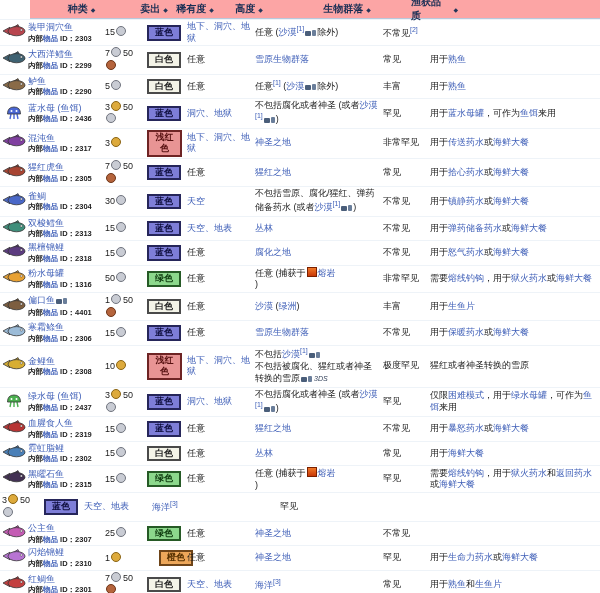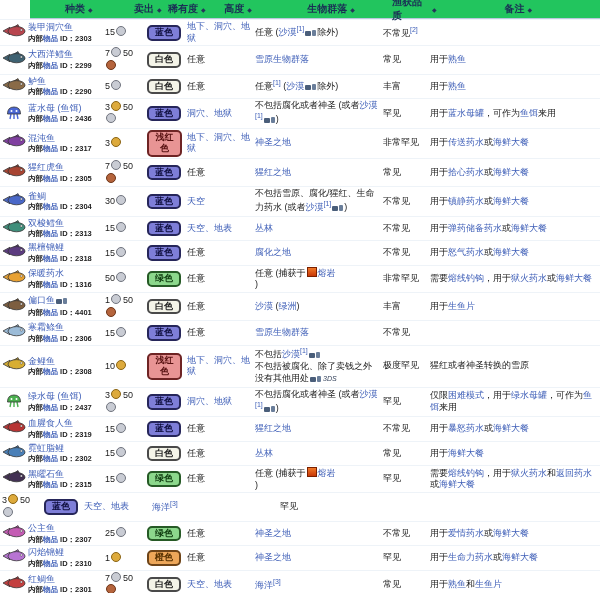--- a/index.html
+++ b/index.html
@@ -1,34 +1,34 @@
 <!DOCTYPE html>
 <html><head>
 <meta charset="utf-8">
 <style>
   html,body{margin:0;padding:0;background:#fff;font-family:"Liberation Sans","DejaVu Sans",sans-serif;}
   #page{width:600px;overflow:hidden;}
-  .hrow{display:flex;align-items:center;background:#22c55e;border-bottom:1px solid #b8c8dc;height:18px;
+  .hrow{display:flex;align-items:center;background:#fca5a5;border-bottom:1px solid #b8c8dc;height:18px;
         font-weight:bold;font-size:10px;color:#1a2f55;margin-left:30px;}
   .hcell{display:flex;align-items:center;justify-content:center;box-sizing:border-box;cursor:pointer;}
   .sort{font-size:6px;color:#24365a;margin-left:3px;}
   .row{display:flex;align-items:center;min-height:20px;border-top:1px solid #eef3f8;
        font-size:9px;color:#1c1c1c;line-height:1.3;}
   .cell{box-sizing:border-box;padding:1px 3px 1px 2px;}
   .c0{width:103px;}.c1{width:42px;}.c2{width:40px;}.c3{width:68px;}
   .c4{width:128px;}.c5{width:47px;}.c6{width:172px;}
   .spec{display:flex;align-items:center;}
   .ficon{width:26px;flex:0 0 26px;}
   .fname{font-size:9px;}
   .idl{font-size:7.5px;font-weight:bold;color:#222;white-space:nowrap;}
   .lnk{color:#4060b8;text-decoration:none;cursor:pointer;}
   .sup{font-size:7px;vertical-align:super;line-height:1;}
   .sm{font-size:7px;color:#33415a;font-style:italic;margin-left:1px;}
   .coin{display:inline-block;width:8px;height:8px;border-radius:50%;vertical-align:-1px;margin:0 2px 0 1px;}
-  .badge{display:inline-block;min-width:24px;text-align:center;padding:0 3px;border-radius:5px;
+  .badge{display:inline-block;min-width:24px;text-align:center;padding:0 3px;border-radius:0;
          border:2px solid;font-weight:bold;font-size:9px;line-height:1.3;}
   .plat-wrap{display:inline-block;margin:0 1px;vertical-align:-1px;}
   .plat{display:inline-block;border-radius:1px;}
   .p1{width:6px;height:5px;background:#4a5e7a;margin-right:1px;}
   .p2{width:4px;height:6px;background:#6a7e9a;}
   .lava{display:inline-block;width:8px;height:8px;background:linear-gradient(#f07828,#c83808);
         border:1px solid #7a2000;vertical-align:-1px;margin:0 1px;}
   .q{color:#222;}
 </style>
 </head>
@@ -53,24 +53,20 @@
         <span class="sort">◆</span>
       </div>
       <div class="hcell c4">
         <span>生物群落</span>
         <span class="sort">◆</span>
       </div>
       <div class="hcell c5">
         <span>渔获品质</span>
         <span class="sort">◆</span>
       </div>
-      <div class="hcell c6">
-        <span>备注</span>
-        <span class="sort">◆</span>
-      </div>
     </div>
   <div id="tbody">
       <div class="row">
         <div class="cell c0 spec">
           <span class="ficon"><svg width="24" height="16" viewBox="0 0 24 16">
               <polygon points="1,8 8,4.2 8,11.8" fill="#b8454e" stroke="#333" stroke-width="0.8"></polygon>
               <polygon points="11,4.6 16,1.6 17.3,4.8" fill="#b8454e" stroke="#333" stroke-width="0.8"></polygon>
               <ellipse cx="14.5" cy="8.2" rx="8.5" ry="4.6" fill="#b8454e" stroke="#333" stroke-width="0.8"></ellipse>
               <circle cx="19.3" cy="7" r="1.1" fill="#fff" stroke="#222" stroke-width="0.4"></circle>
             </svg></span>
@@ -194,21 +190,21 @@
               <circle cx="19.3" cy="7" r="1.1" fill="#fff" stroke="#222" stroke-width="0.4"></circle>
             </svg></span>
           <div>
             <div><span class="lnk fname">雀鲷</span></div>
             <div class="idl"><span>内部</span><span class="lnk">物品</span><span> ID：</span><span>2304</span></div>
           </div>
         </div>
         <div class="cell c1"><span>30</span><span class="coin" style="background: rgb(201, 204, 212); border: 1px solid rgb(112, 116, 126);"></span></div>
         <div class="cell c2"><span class="badge" style="background: rgb(126, 126, 216); color: rgb(14, 14, 62); border-color: rgb(38, 38, 90);">蓝色</span></div>
         <div class="cell c3"><span class="lnk ">天空</span></div>
-        <div class="cell c4"><span>不包括雪原、腐化/猩红、生命力药水 (或者</span><span class="lnk ">沙漠</span><span class="lnk sup ">[1]</span><span class="plat-wrap"><span class="plat p1"></span><span class="plat p2"></span></span><span>)</span></div>
+        <div class="cell c4"><span>不包括雪原、腐化/猩红、弹药储备药水 (或者</span><span class="lnk ">沙漠</span><span class="lnk sup ">[1]</span><span class="plat-wrap"><span class="plat p1"></span><span class="plat p2"></span></span><span>)</span></div>
         <div class="cell c5 q"><span>不常见</span></div>
         <div class="cell c6"><span>用于</span><span class="lnk ">镇静药水</span><span>或</span><span class="lnk ">海鲜大餐</span></div>
       </div>
       <div class="row">
         <div class="cell c0 spec">
           <span class="ficon"><svg width="24" height="16" viewBox="0 0 24 16">
               <polygon points="1,8 8,4.2 8,11.8" fill="#3f8f7b" stroke="#333" stroke-width="0.8"></polygon>
               <polygon points="11,4.6 16,1.6 17.3,4.8" fill="#3f8f7b" stroke="#333" stroke-width="0.8"></polygon>
               <ellipse cx="14.5" cy="8.2" rx="8.5" ry="4.6" fill="#3f8f7b" stroke="#333" stroke-width="0.8"></ellipse>
               <circle cx="19.3" cy="7" r="1.1" fill="#fff" stroke="#222" stroke-width="0.4"></circle>
@@ -247,21 +243,21 @@
       </div>
       <div class="row">
         <div class="cell c0 spec">
           <span class="ficon"><svg width="24" height="16" viewBox="0 0 24 16">
               <polygon points="1,8 8,4.2 8,11.8" fill="#e8a132" stroke="#333" stroke-width="0.8"></polygon>
               <polygon points="11,4.6 16,1.6 17.3,4.8" fill="#e8a132" stroke="#333" stroke-width="0.8"></polygon>
               <ellipse cx="14.5" cy="8.2" rx="8.5" ry="4.6" fill="#e8a132" stroke="#333" stroke-width="0.8"></ellipse>
               <circle cx="19.3" cy="7" r="1.1" fill="#fff" stroke="#222" stroke-width="0.4"></circle>
             </svg></span>
           <div>
-            <div><span class="lnk fname">保暖药水</span></div>
+            <div><span class="lnk fname">粉水母罐</span></div>
             <div class="idl"><span>内部</span><span class="lnk">物品</span><span> ID：</span><span>1316</span></div>
           </div>
         </div>
         <div class="cell c1"><span>50</span><span class="coin" style="background: rgb(201, 204, 212); border: 1px solid rgb(112, 116, 126);"></span></div>
         <div class="cell c2"><span class="badge" style="background: rgb(140, 216, 140); color: rgb(15, 60, 15); border-color: rgb(38, 90, 38);">绿色</span></div>
         <div class="cell c3"><span>任意</span></div>
         <div class="cell c4"><span>任意 (捕获于</span><span class="lava"></span><span class="lnk ">熔岩</span><br><span>)</span></div>
         <div class="cell c5 q"><span>非常罕见</span></div>
         <div class="cell c6"><span>需要</span><span class="lnk ">熔线钓钩</span><span>，用于</span><span class="lnk ">狱火药水</span><span>或</span><span class="lnk ">海鲜大餐</span></div>
       </div>
@@ -296,38 +292,39 @@
           <div>
             <div><span class="lnk fname">寒霜鲦鱼</span></div>
             <div class="idl"><span>内部</span><span class="lnk">物品</span><span> ID：</span><span>2306</span></div>
           </div>
         </div>
         <div class="cell c1"><span>15</span><span class="coin" style="background: rgb(201, 204, 212); border: 1px solid rgb(112, 116, 126);"></span></div>
         <div class="cell c2"><span class="badge" style="background: rgb(126, 126, 216); color: rgb(14, 14, 62); border-color: rgb(38, 38, 90);">蓝色</span></div>
         <div class="cell c3"><span>任意</span></div>
         <div class="cell c4"><span class="lnk ">雪原生物群落</span></div>
         <div class="cell c5 q"><span>不常见</span></div>
+        <div class="cell c6"><span>用于</span><span class="lnk ">保暖药水</span><span>或</span><span class="lnk ">海鲜大餐</span></div>
       </div>
       <div class="row">
         <div class="cell c0 spec">
           <span class="ficon"><svg width="24" height="16" viewBox="0 0 24 16">
               <polygon points="1,8 8,4.2 8,11.8" fill="#d8ae32" stroke="#333" stroke-width="0.8"></polygon>
               <polygon points="11,4.6 16,1.6 17.3,4.8" fill="#d8ae32" stroke="#333" stroke-width="0.8"></polygon>
               <ellipse cx="14.5" cy="8.2" rx="8.5" ry="4.6" fill="#d8ae32" stroke="#333" stroke-width="0.8"></ellipse>
               <circle cx="19.3" cy="7" r="1.1" fill="#fff" stroke="#222" stroke-width="0.4"></circle>
             </svg></span>
           <div>
             <div><span class="lnk fname">金鲤鱼</span></div>
             <div class="idl"><span>内部</span><span class="lnk">物品</span><span> ID：</span><span>2308</span></div>
           </div>
         </div>
         <div class="cell c1"><span>10</span><span class="coin" style="background: rgb(221, 170, 60); border: 1px solid rgb(138, 100, 20);"></span></div>
         <div class="cell c2"><span class="badge" style="background: rgb(232, 148, 148); color: rgb(86, 16, 16); border-color: rgb(110, 36, 36);">浅红色</span></div>
         <div class="cell c3"><span class="lnk ">地下、洞穴、地狱</span></div>
-        <div class="cell c4"><span>不包括</span><span class="lnk ">沙漠</span><span class="lnk sup ">[1]</span><span class="plat-wrap"><span class="plat p1"></span><span class="plat p2"></span></span><br><span>不包括被腐化、除了卖钱之外没有其他用处</span><span class="plat-wrap"><span class="plat p1"></span><span class="plat p2"></span></span><span class="sm ">3DS</span></div>
+        <div class="cell c4"><span>不包括</span><span class="lnk ">沙漠</span><span class="lnk sup ">[1]</span><span class="plat-wrap"><span class="plat p1"></span><span class="plat p2"></span></span><br><span>不包括被腐化、猩红或者神圣转换的雪原</span><span class="plat-wrap"><span class="plat p1"></span><span class="plat p2"></span></span><span class="sm ">3DS</span></div>
         <div class="cell c5 q"><span>极度罕见</span></div>
         <div class="cell c6"><span>猩红或者神圣转换的雪原</span></div>
       </div>
       <div class="row">
         <div class="cell c0 spec">
           <span class="ficon"><svg width="24" height="16" viewBox="0 0 24 16">
               <path d="M9,10 l-1,5 M12,10 l0,5 M15,10 l1,5" stroke="#4ab04e" stroke-width="1.4" fill="none"></path>
               <path d="M5.5,10 Q5.5,3 12,3 Q18.5,3 18.5,10 Z" fill="#4ab04e" stroke="#333" stroke-width="0.8"></path>
               <circle cx="9.5" cy="7" r="1" fill="#fff"></circle>
               <circle cx="14.5" cy="7" r="1" fill="#fff"></circle>
@@ -422,37 +419,36 @@
           <div>
             <div><span class="lnk fname">公主鱼</span></div>
             <div class="idl"><span>内部</span><span class="lnk">物品</span><span> ID：</span><span>2307</span></div>
           </div>
         </div>
         <div class="cell c1"><span>25</span><span class="coin" style="background: rgb(201, 204, 212); border: 1px solid rgb(112, 116, 126);"></span></div>
         <div class="cell c2"><span class="badge" style="background: rgb(140, 216, 140); color: rgb(15, 60, 15); border-color: rgb(38, 90, 38);">绿色</span></div>
         <div class="cell c3"><span>任意</span></div>
         <div class="cell c4"><span class="lnk ">神圣之地</span></div>
         <div class="cell c5 q"><span>不常见</span></div>
-        <div class="cell c6"><span>用于</span><span class="lnk ">爱情药水</span><span>或</span><span class="lnk ">海鲜大餐</span></div>
       </div>
       <div class="row">
         <div class="cell c0 spec">
           <span class="ficon"><svg width="24" height="16" viewBox="0 0 24 16">
               <polygon points="1,8 8,4.2 8,11.8" fill="#b874d4" stroke="#333" stroke-width="0.8"></polygon>
               <polygon points="11,4.6 16,1.6 17.3,4.8" fill="#b874d4" stroke="#333" stroke-width="0.8"></polygon>
               <ellipse cx="14.5" cy="8.2" rx="8.5" ry="4.6" fill="#b874d4" stroke="#333" stroke-width="0.8"></ellipse>
               <circle cx="19.3" cy="7" r="1.1" fill="#fff" stroke="#222" stroke-width="0.4"></circle>
             </svg></span>
           <div>
             <div><span class="lnk fname">闪焰锦鲤</span></div>
             <div class="idl"><span>内部</span><span class="lnk">物品</span><span> ID：</span><span>2310</span></div>
           </div>
         </div>
         <div class="cell c1"><span>1</span><span class="coin" style="background: rgb(221, 170, 60); border: 1px solid rgb(138, 100, 20);"></span></div>
-        <div class="cell c2"><span class="badge" style="background: rgb(237, 167, 90); color: rgb(85, 48, 0); border-color: rgb(110, 68, 24);">橙色</span></div>
+        <div class="cell c2"><span class="badge" style="background: rgb(237, 167, 90); color: rgb(85, 48, 0); border-color: rgb(110, 68, 24); margin-left: 12px;">橙色</span></div>
         <div class="cell c3"><span>任意</span></div>
         <div class="cell c4"><span class="lnk ">神圣之地</span></div>
         <div class="cell c5 q"><span>罕见</span></div>
         <div class="cell c6"><span>用于</span><span class="lnk ">生命力药水</span><span>或</span><span class="lnk ">海鲜大餐</span></div>
       </div>
       <div class="row">
         <div class="cell c0 spec">
           <span class="ficon"><svg width="24" height="16" viewBox="0 0 24 16">
               <polygon points="1,8 8,4.2 8,11.8" fill="#c44040" stroke="#333" stroke-width="0.8"></polygon>
               <polygon points="11,4.6 16,1.6 17.3,4.8" fill="#c44040" stroke="#333" stroke-width="0.8"></polygon>

